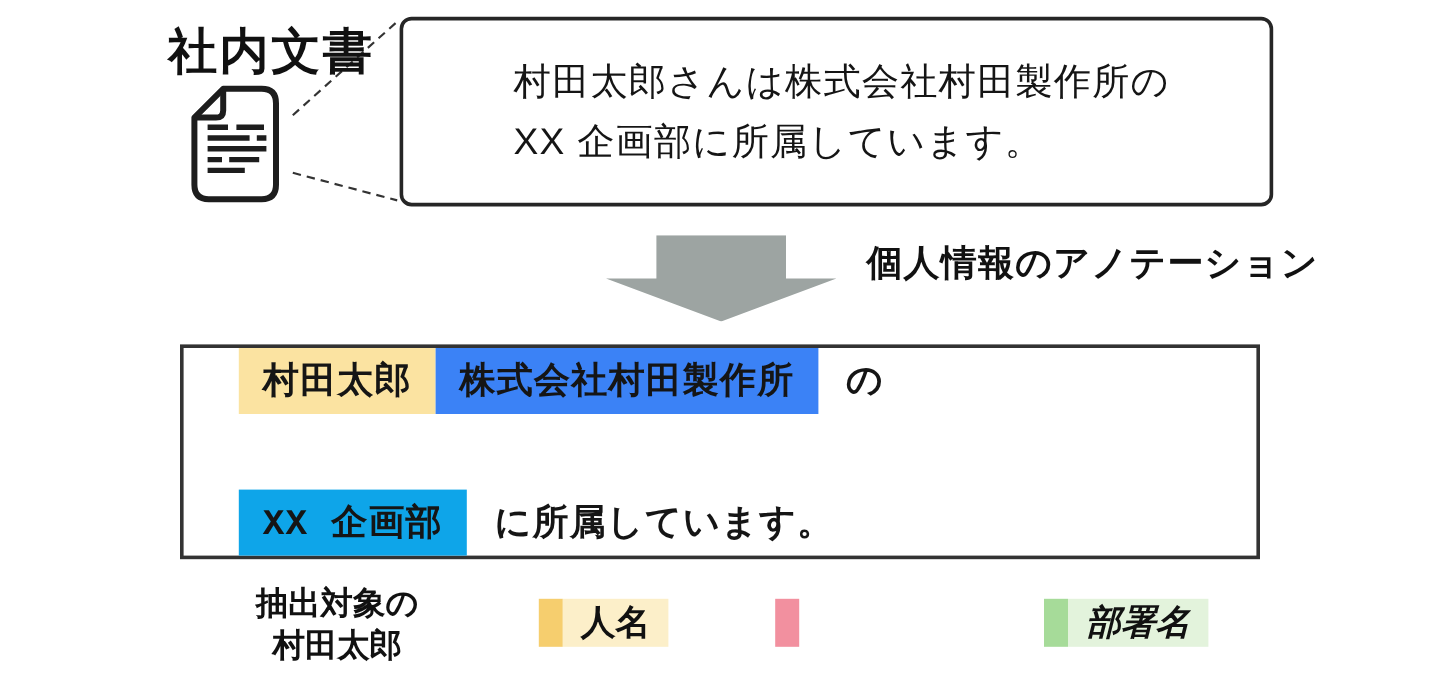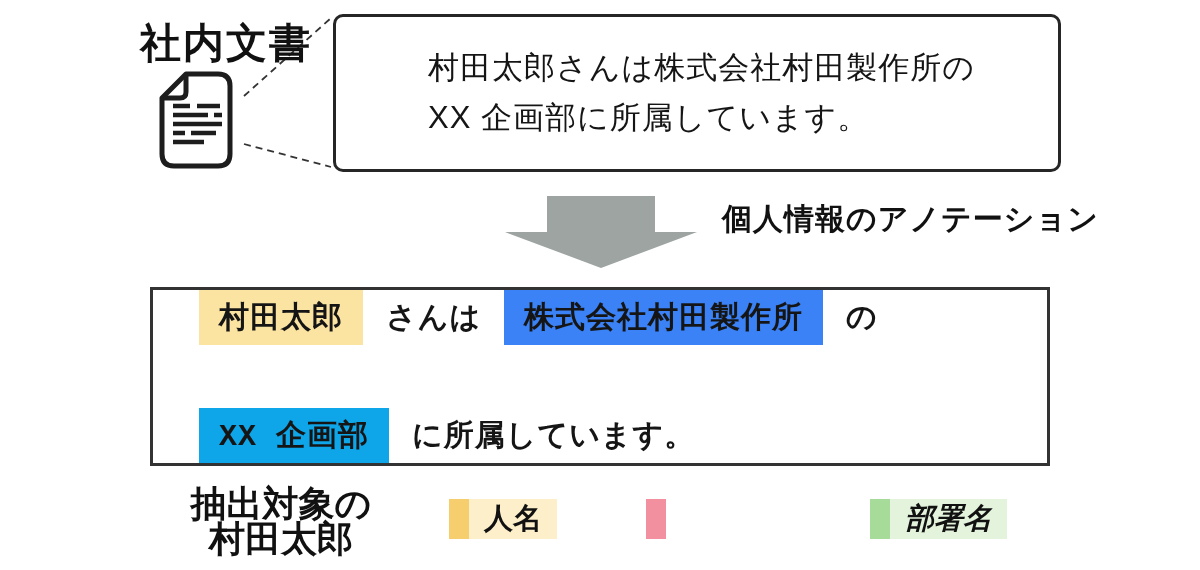--- a/index.html
+++ b/index.html
@@ -40,21 +40,21 @@
   .chip{padding:7px 20px;font-weight:700;white-space:nowrap;}
   .chip-person{background:#FBE3A1;}
   .chip-company{background:#3b82f6;}
   .chip-dept{background:#0ea5e9;font-family:Liberation Mono, monospace;}
   .anno-plain{margin:0 23px;white-space:nowrap;}
   .anno-plain.last{margin-right:0;}
 
   
   .legend-title{
     position:absolute;left:180px;top:486px;width:202px;text-align:center;
-    font-size:36px;font-weight:700;line-height:35px;color:#111;
+    font-size:27px;font-weight:700;line-height:35px;color:#111;
   }
   .legend-item{position:absolute;top:499px;height:40px;display:flex;}
   .legend-item .bar{width:20px;height:100%;}
   .legend-item .lbl{
     flex:1;display:flex;align-items:center;justify-content:center;
     font-size:29px;font-weight:700;color:#111;
   }
   .legend-person{left:449px;width:108px;}
   .legend-person .bar{background:#F6CE6E;}
   .legend-person .lbl{background:#FCEFC9;}
@@ -99,21 +99,20 @@
 
   <svg class="arrow-svg" viewBox="0 0 192 72">
     <polygon points="42,0 150,0 150,36 192,36 96,72 0,36 42,36" fill="#9DA4A2"></polygon>
   </svg>
 
   <div class="arrow-label">個人情報のアノテーション</div>
 
   <div class="annotated-box">
     <div class="anno-line">
       <span class="chip chip-person">村田太郎</span>
-      <span class="anno-plain">さんは</span>
       <span class="chip chip-company">株式会社村田製作所</span>
       <span class="anno-plain last">の</span>
     </div>
     <div class="anno-line">
       <span class="chip chip-dept">XX 企画部</span>
       <span class="anno-plain last">に所属しています。</span>
     </div>
   </div>
 
   <div class="legend-title">

